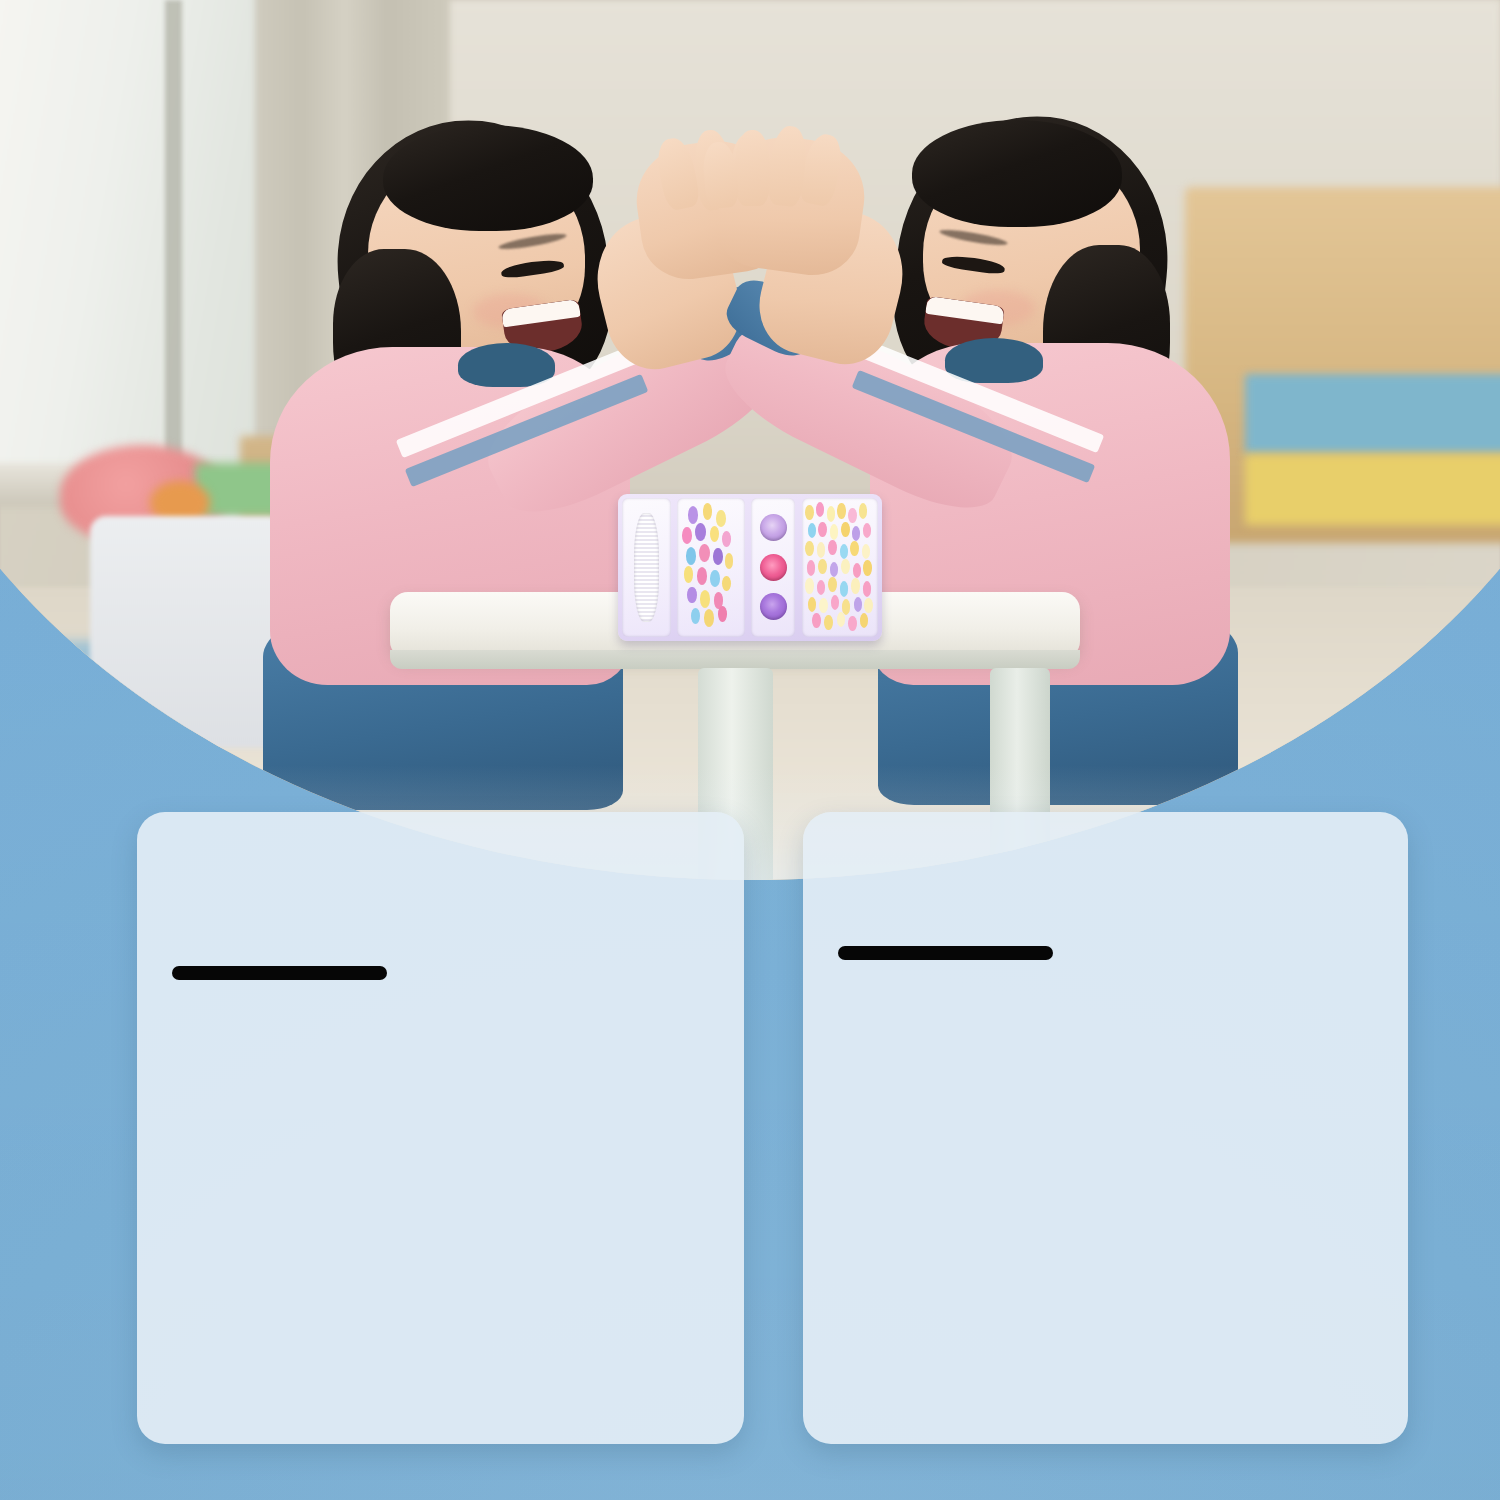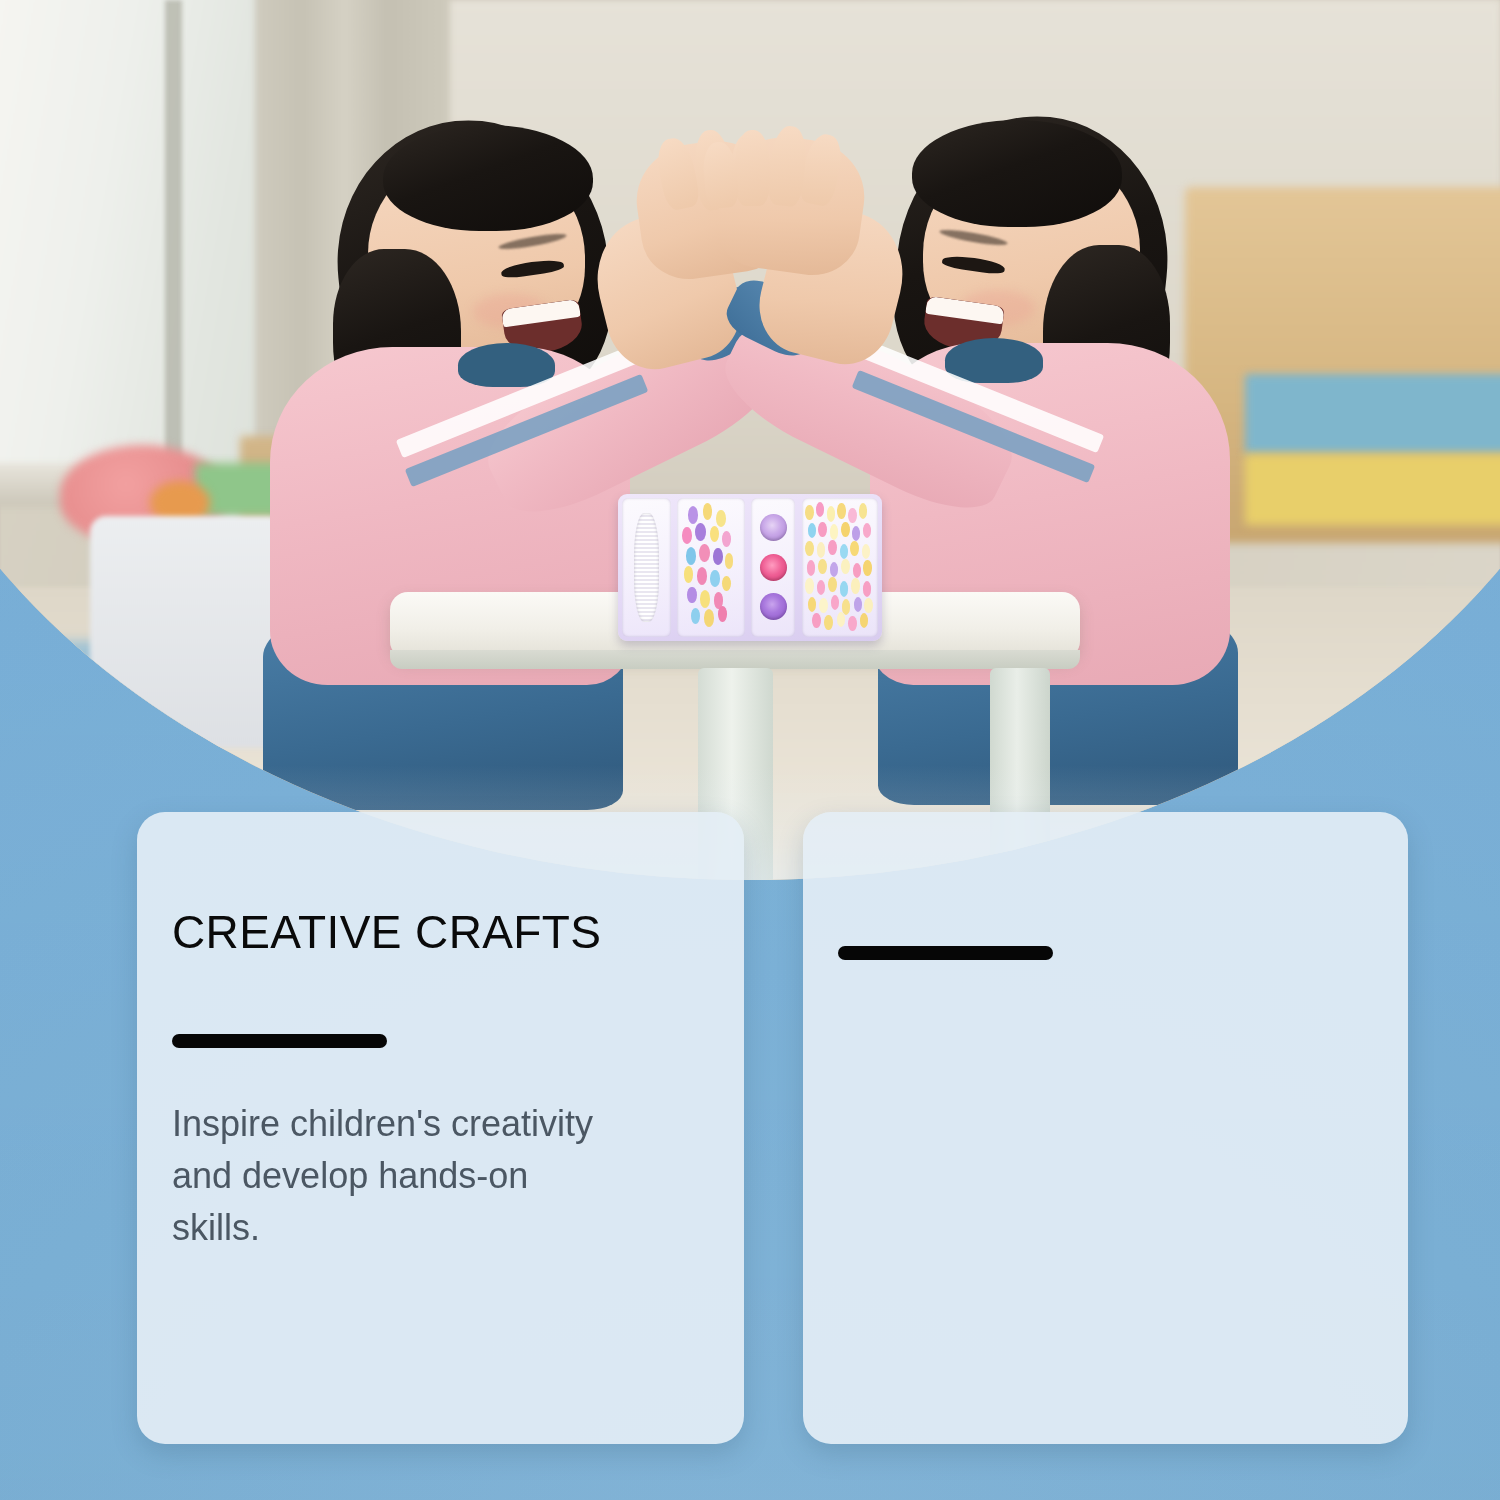--- a/index.html
+++ b/index.html
@@ -379,23 +379,21 @@
         </div>
       </div>
 
       <div class="photo-fade"></div>
     </div>
   </div>
 
   <div class="cards">
 
     <div class="card card-left">
-      <h2 class="card-title">CREATIVE CRAFTS</h2>
       <div class="divider"></div>
-      <p class="card-body">Inspire children's creativity and develop hands-on skills.</p>
     </div>
 
     <div class="card card-right">
       <div class="divider"></div>
     </div>
 
   </div>
 </div>
 
 </body></html>

